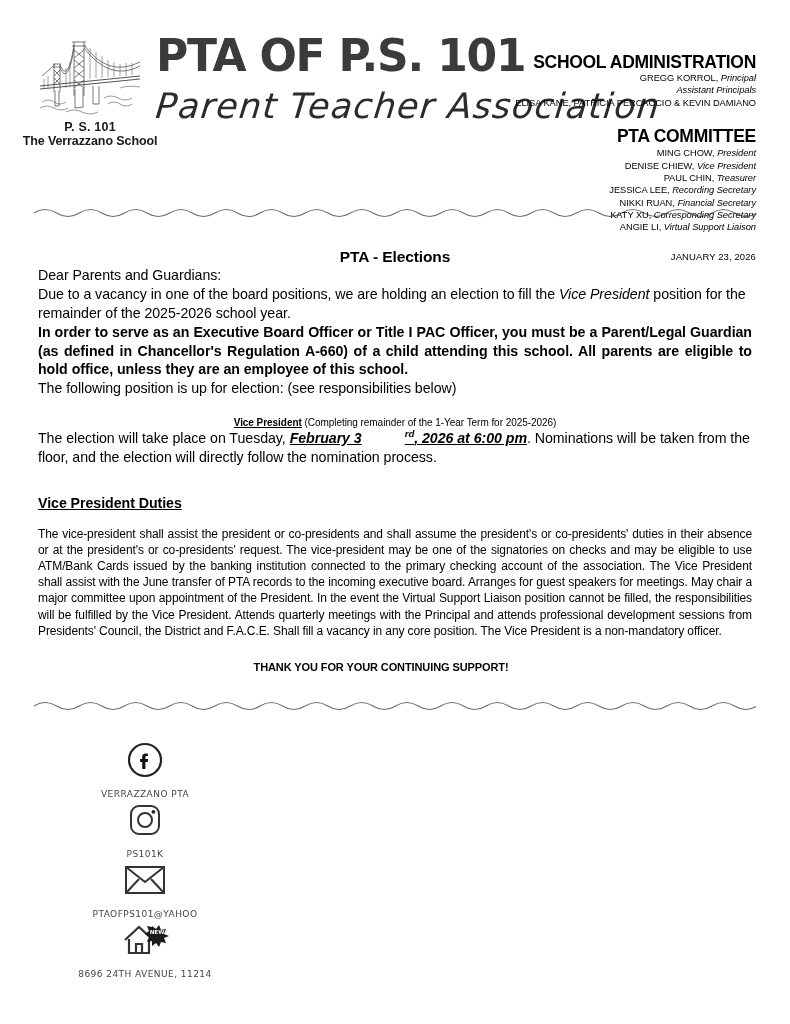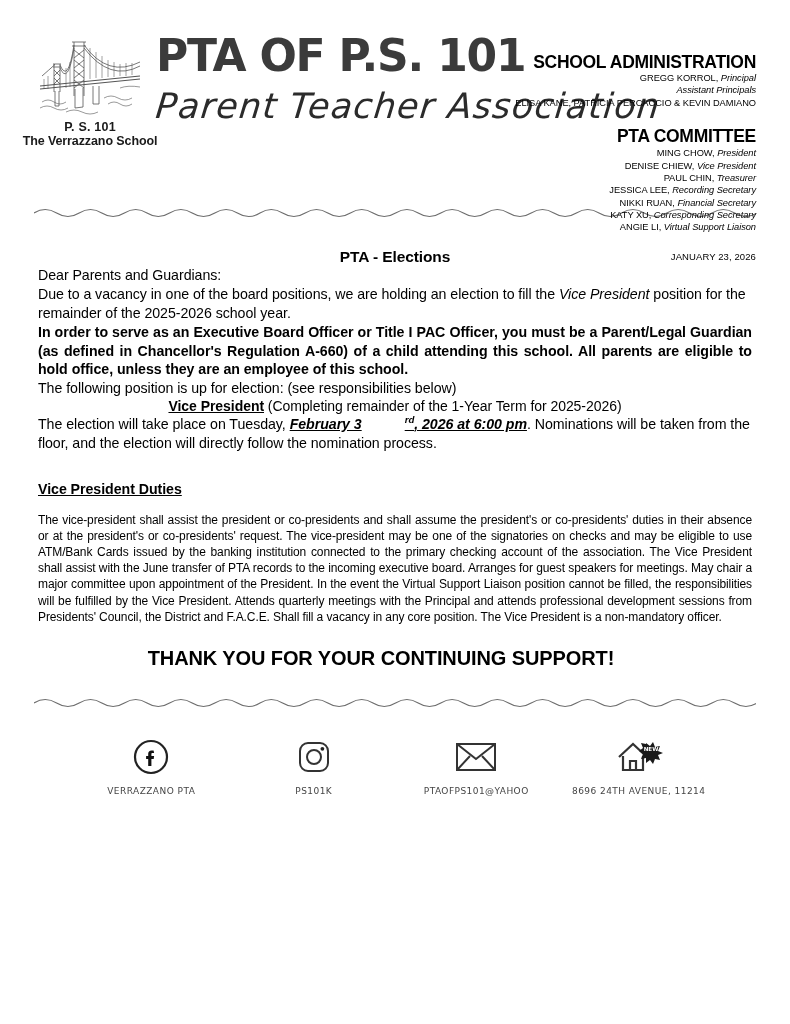--- a/index.html
+++ b/index.html
@@ -151,22 +151,23 @@
   }
   .salutation { margin-top: 24px; }
   .para-vacancy { margin-top: 21px; }
   .para-eligibility {
     margin-top: 21px;
     font-weight: bold;
     text-align: justify;
   }
   .para-following { margin-top: 21px; }
   .position-line {
+    margin-top: 19px;
     text-align: center;
-    font-size: 14px;
+    font-size: 10px;
     letter-spacing: -.05px;
   }
   .position-line .pos-name {
     font-weight: bold;
     text-decoration: underline;
   }
   .para-election { margin-top: 22px; }
   .election-date {
     font-weight: bold;
     font-style: italic;
@@ -190,33 +191,34 @@
   }
 
   .closing {
     margin-top: 34px;
     font-size: 14.2px;
     line-height: 1.35;
   }
   .thanks {
     margin-top: 22px;
     text-align: center;
-    font-size: 20px;
+    font-size: 11px;
     font-weight: bold;
     letter-spacing: -.1px;
     padding-right: 28px;
   }
 
   
   .footer {
     margin-top: 14px;
     display: flex;
     justify-content: space-around;
     align-items: flex-start;
     padding: 14px 70px 0 70px;
+    flex-direction: column;
   }
   .foot-item {
     display: flex;
     flex-direction: column;
     align-items: center;
     width: 150px;
   }
   .foot-icon { height: 42px; display: flex; align-items: center; justify-content: center; }
   .foot-label {
     margin-top: 8px;

